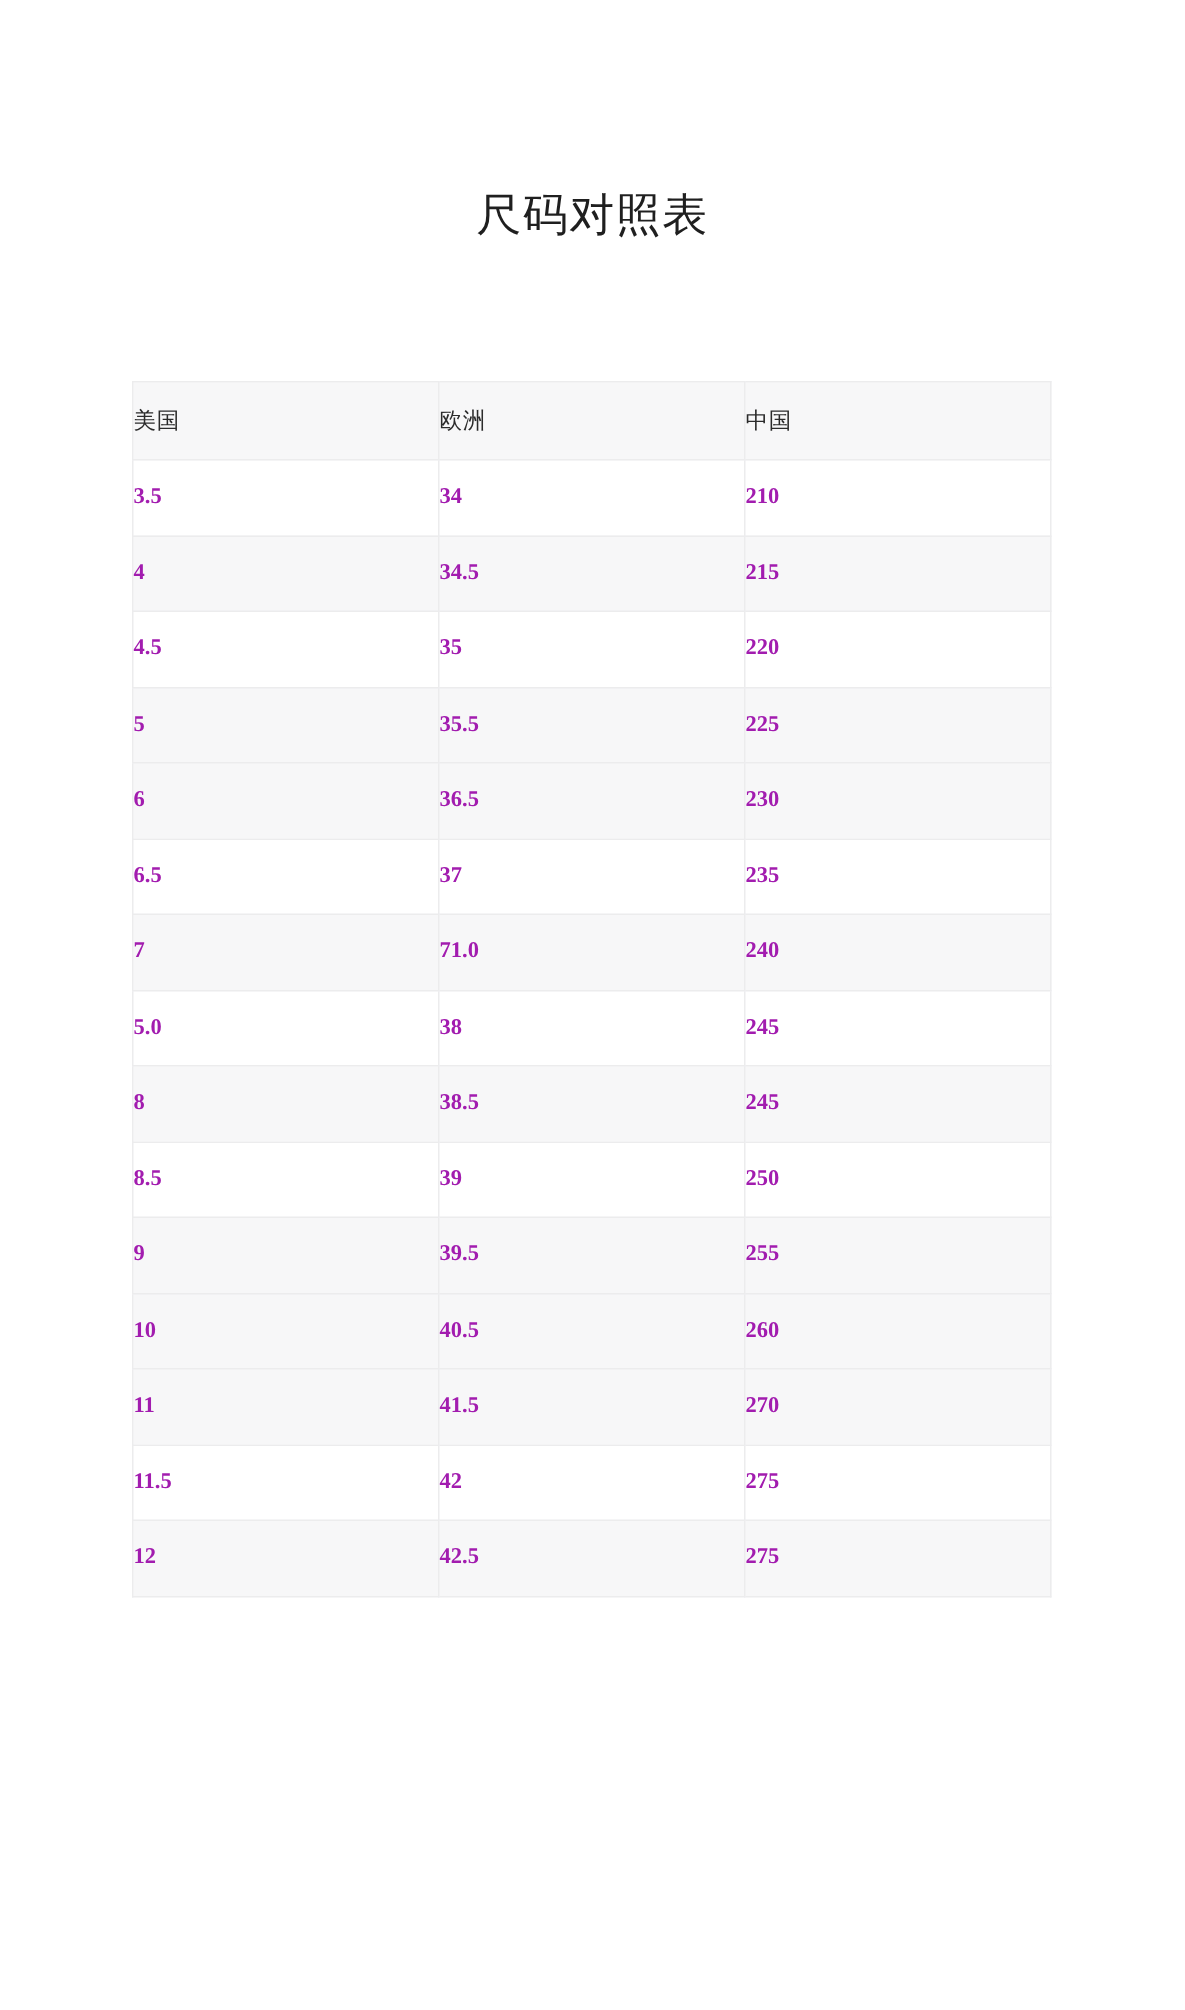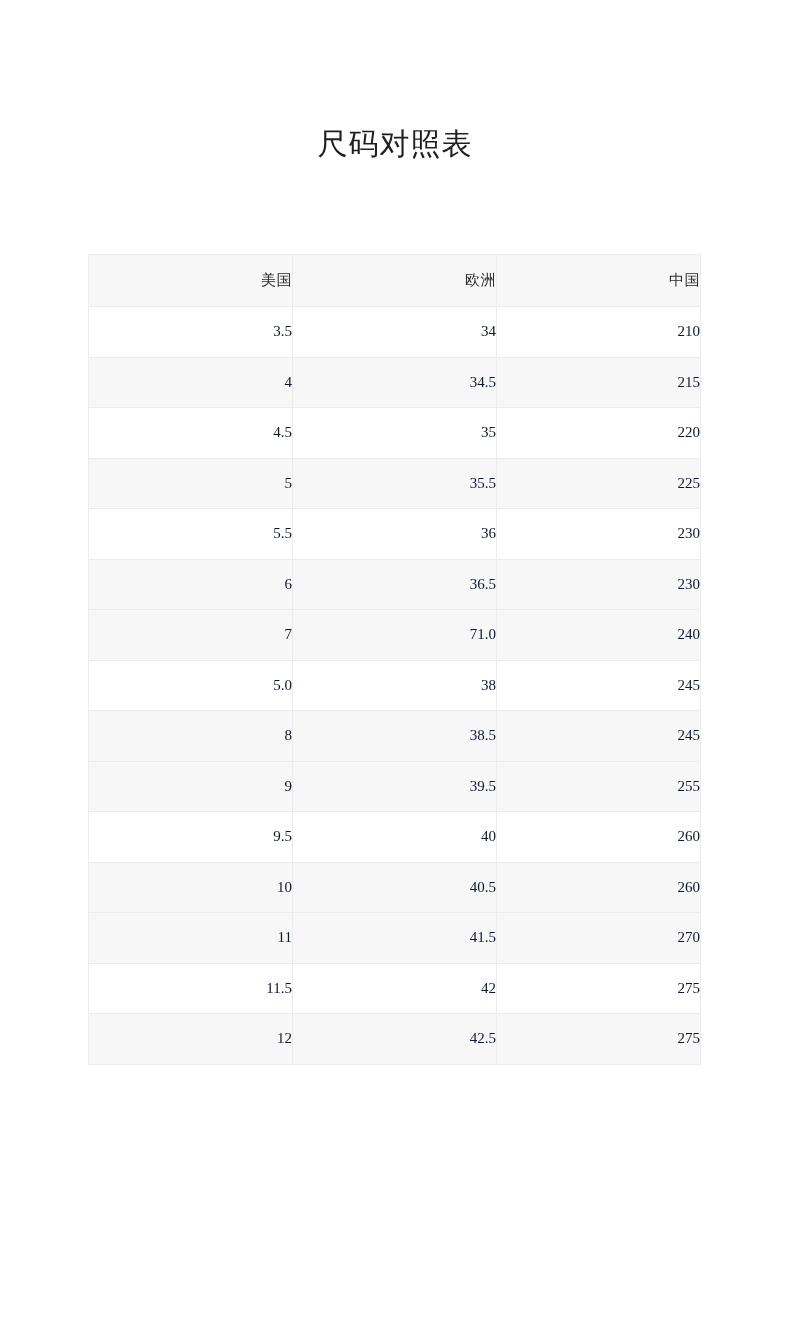--- a/index.html
+++ b/index.html
@@ -52,21 +52,21 @@
     background: #ffffff;
   }
 
   table.size-table col {
     width: 204px;
   }
 
   table.size-table th,
   table.size-table td {
     height: 49.5px;
-    text-align: right;
+    text-align: left;
     vertical-align: middle;
     border-top: 1px solid #ececed;
     border-bottom: 1px solid #ececed;
     border-left: 1px solid #ececed;
     border-right: 1px solid #ececed;
     padding: 0;
   }
 
   table.size-table thead th {
     background: #f7f7f8;
@@ -74,22 +74,22 @@
     font-size: 15px;
     font-weight: 400;
     color: #2b2b2b;
     height: 51px;
     letter-spacing: 0.5px;
   }
 
   table.size-table tbody td {
     font-family: "Liberation Serif", serif;
     font-size: 15px;
-    font-weight: 400;
-    color: #0f172a;
+    font-weight: 700;
+    color: #a21caf;
     background: #ffffff;
   }
 
   table.size-table tbody tr.stripe td {
     background: #f7f7f8;
   }
 </style>
 </head>
 <body>
 
@@ -125,54 +125,54 @@
         <tr>
           <td>4.5</td>
           <td>35</td>
           <td>220</td>
         </tr>
         <tr class="stripe">
           <td>5</td>
           <td>35.5</td>
           <td>225</td>
         </tr>
-        <tr>
-          <td>5.5</td>
-          <td>36</td>
-          <td>230</td>
-        </tr>
         <tr class="stripe">
           <td>6</td>
           <td>36.5</td>
           <td>230</td>
+        </tr>
+        <tr>
+          <td>6.5</td>
+          <td>37</td>
+          <td>235</td>
         </tr>
         <tr class="stripe">
           <td>7</td>
           <td>71.0</td>
           <td>240</td>
         </tr>
         <tr>
           <td>5.0</td>
           <td>38</td>
           <td>245</td>
         </tr>
         <tr class="stripe">
           <td>8</td>
           <td>38.5</td>
           <td>245</td>
         </tr>
+        <tr>
+          <td>8.5</td>
+          <td>39</td>
+          <td>250</td>
+        </tr>
         <tr class="stripe">
           <td>9</td>
           <td>39.5</td>
           <td>255</td>
-        </tr>
-        <tr>
-          <td>9.5</td>
-          <td>40</td>
-          <td>260</td>
         </tr>
         <tr class="stripe">
           <td>10</td>
           <td>40.5</td>
           <td>260</td>
         </tr>
         <tr class="stripe">
           <td>11</td>
           <td>41.5</td>
           <td>270</td>

